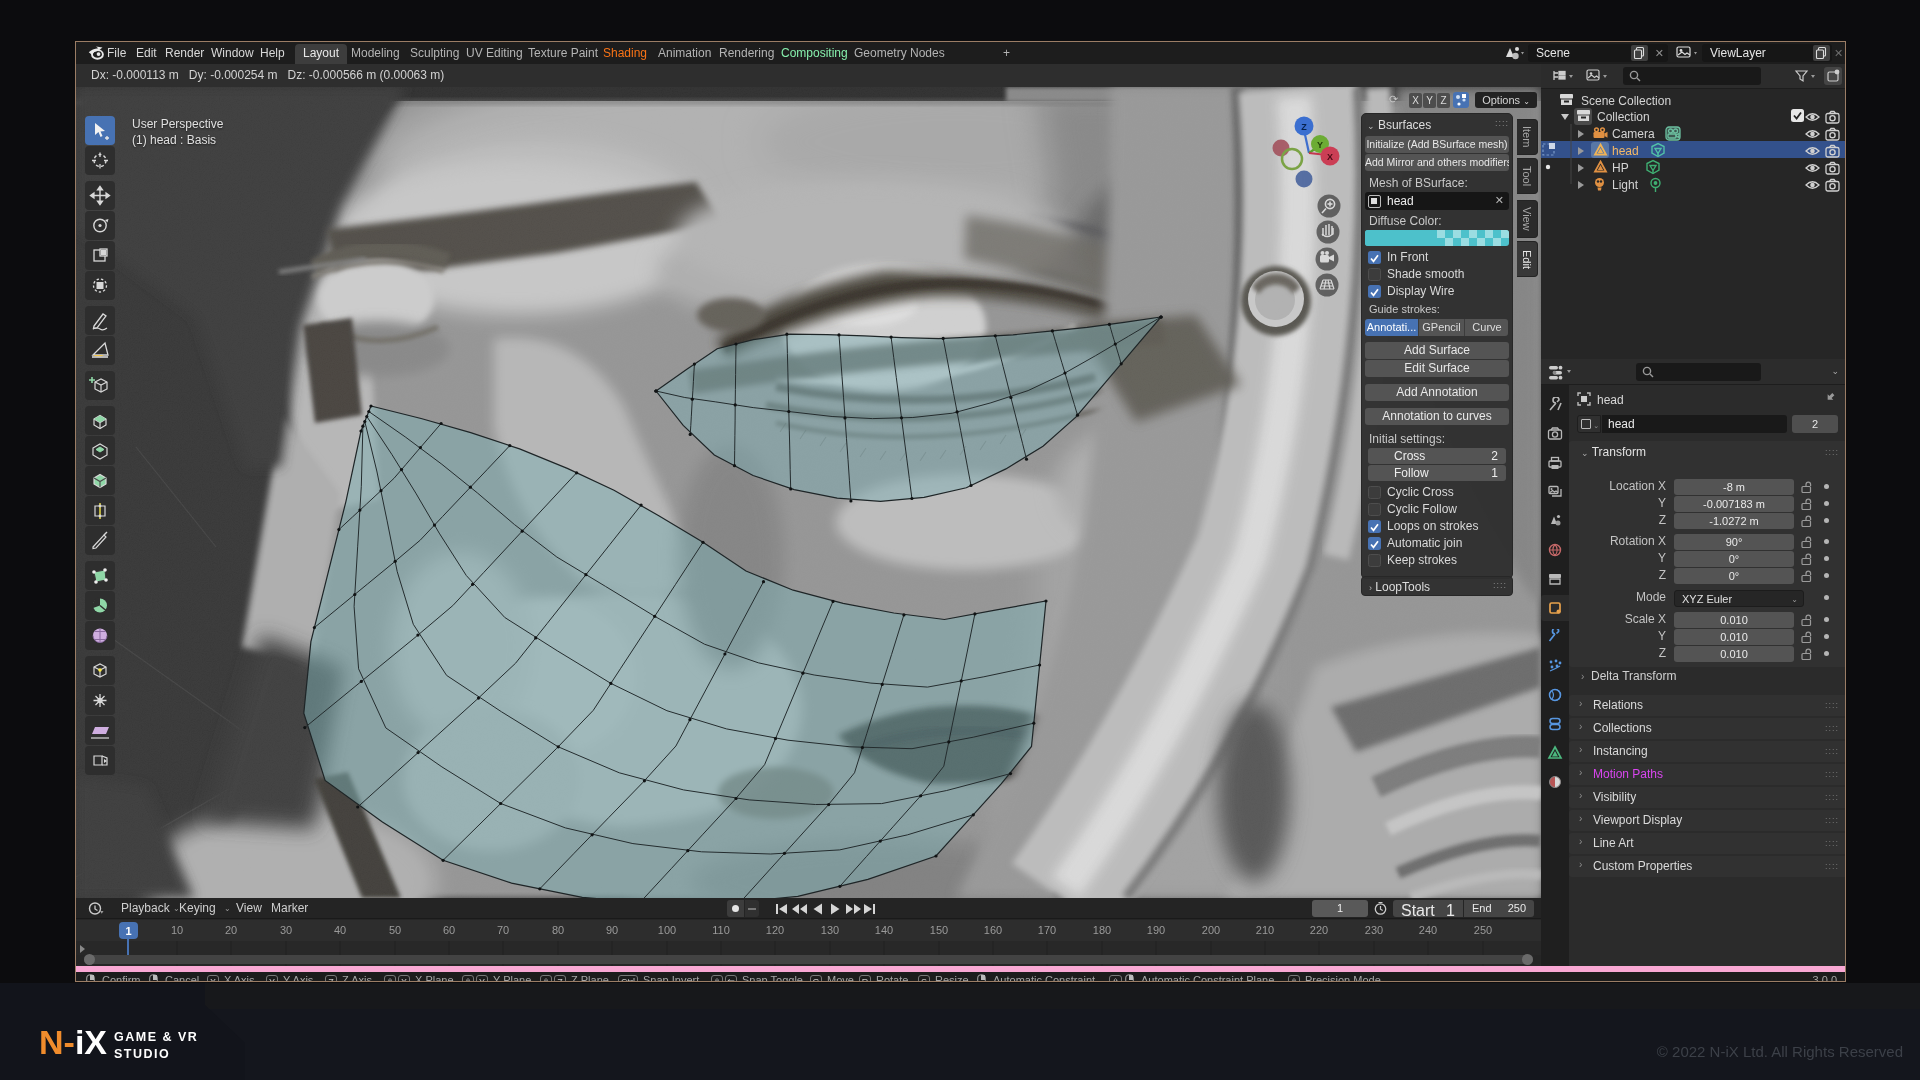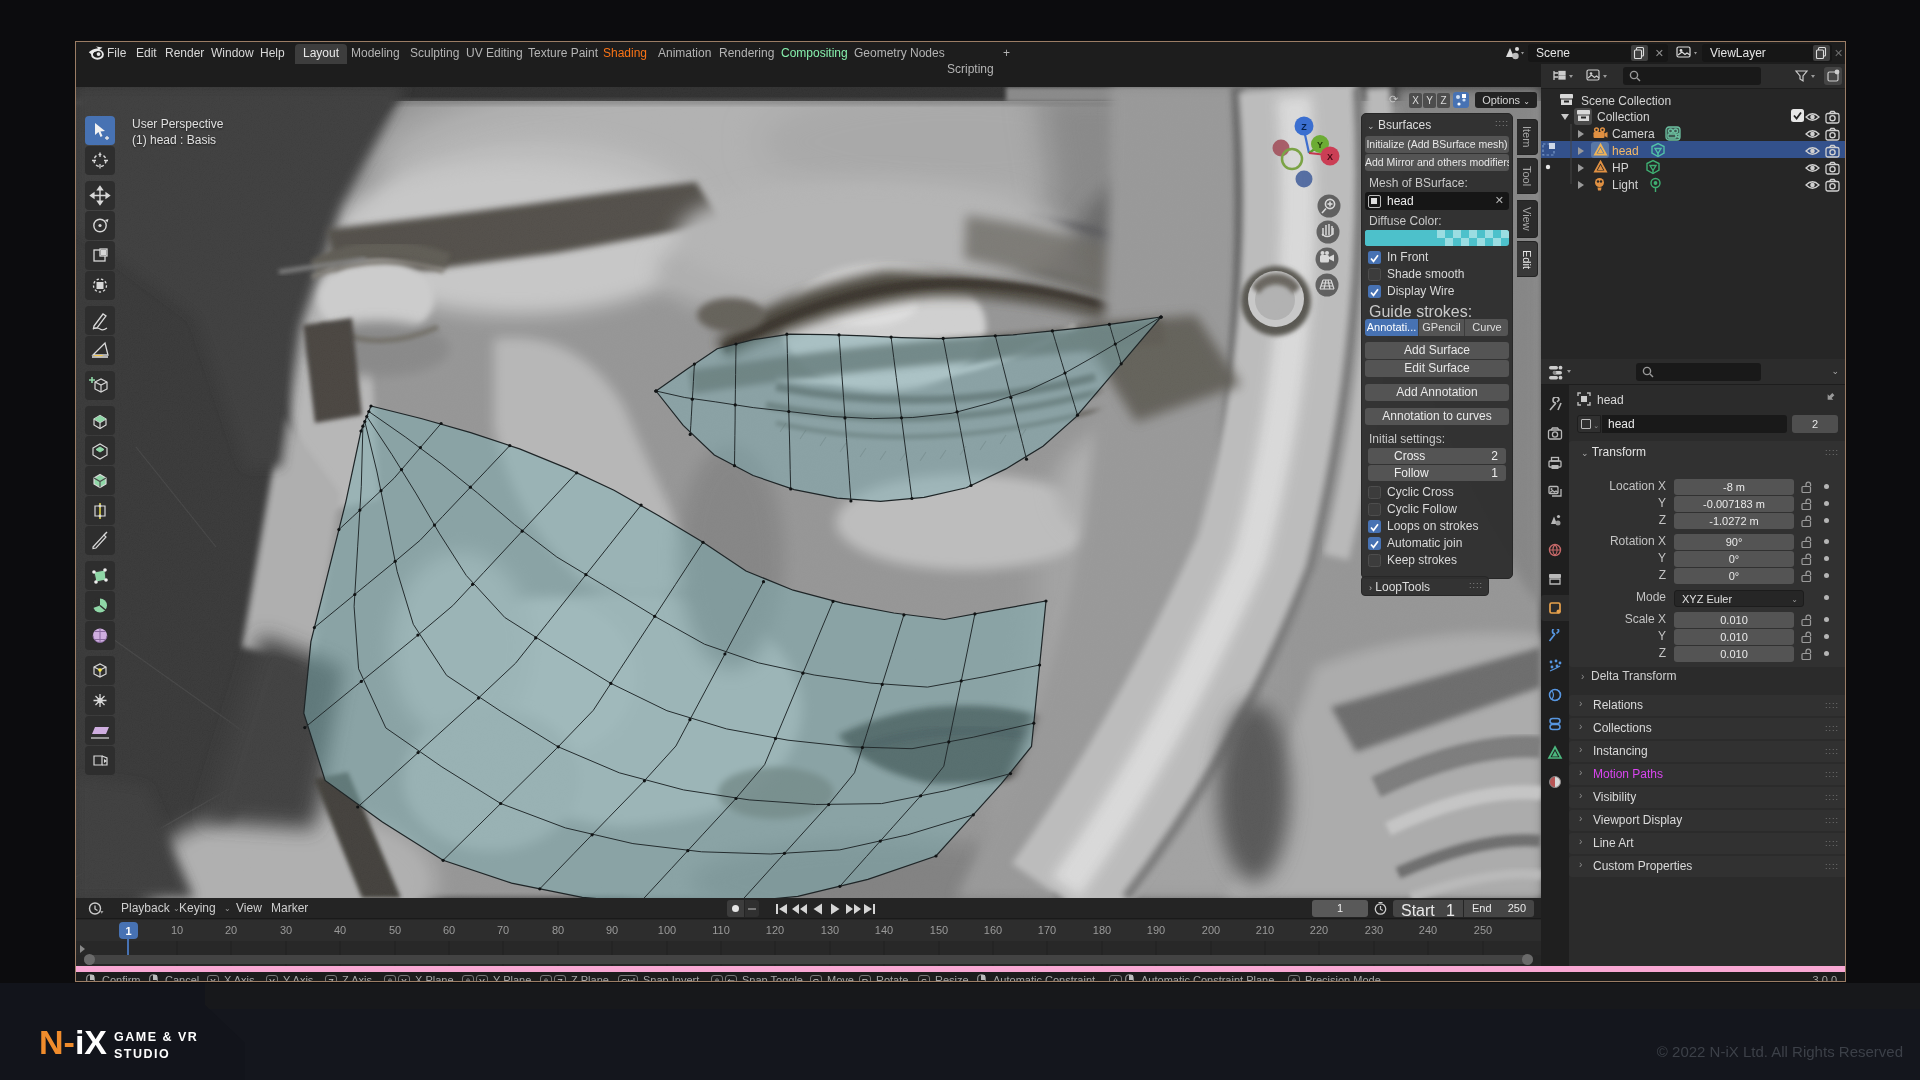--- a/index.html
+++ b/index.html
@@ -64,20 +64,23 @@
       <div class="abs" style="left:1626px;top:2px;width:130px;height:18px;background:#161616;border-radius:3px">
         <span class="t12" style="color:#e5e5e5;position:absolute;left:8px;top:2px">ViewLayer</span>
         <span class="abs" style="right:2px;top:1px;width:17px;height:16px;background:#3f3f3f;border-radius:2px"><svg width="17" height="16" viewBox="0 0 17 16">
             <g fill="none" stroke="#ddd" stroke-width="1.1">
               <rect x="5.5" y="2.5" width="7" height="8.5" rx="1"></rect>
               <rect x="3.5" y="5" width="7" height="8.5" rx="1" fill="#3f3f3f"></rect>
             </g>
           </svg></span>
       </div>
       <span class="abs" style="left:1758px;top:5px;color:#6e6e6e;font-size:11px">✕</span>
+    </div>
+    <div class="abs" style="left:0;top:22px;width:1465px;height:23px;background:#2e2e2e">
+      <span class="t12" style="position:absolute;left:15px;top:4px;color:#d2d2d2">Dx: -0.000113 m&nbsp;&nbsp; Dy: -0.000254 m&nbsp;&nbsp; Dz: -0.000566 m (0.00063 m)</span>
     </div>
     <div class="abs" style="left:0;top:45px;width:1465px;height:811px;background:#3a3a3a">
       <svg class="abs" style="left:0;top:0" width="1465" height="811" viewBox="0 0 1465 811">
         <defs>
  <filter id="b3" x="-30%" y="-30%" width="160%" height="160%">
             <feGaussianBlur stdDeviation="3"></feGaussianBlur>
           </filter>
  <filter id="b6" x="-30%" y="-30%" width="160%" height="160%">
             <feGaussianBlur stdDeviation="6"></feGaussianBlur>
           </filter>
@@ -521,21 +524,21 @@
       <div class="abs" style="left:1292px;top:180px;height:15px">
         <span class="abs" style="left:0;top:1px;width:13px;height:13px;background:#3c3c3c;border:1px solid #4e4e4e;border-radius:2.5px"></span>
         <span class="abs" style="left:19px;top:0;font-size:12px;color:#d9d9d9;white-space:nowrap">Shade smooth</span>
       </div>
       <div class="abs" style="left:1292px;top:197px;height:15px">
         <span class="abs" style="left:0;top:1px;width:13px;height:13px;background:#4772b3;border-radius:2.5px"><svg width="13" height="13" viewBox="0 0 13 13">
             <path d="M3,6.5 l2.5,2.8 4.5,-6" stroke="#fff" stroke-width="1.7" fill="none"></path>
           </svg></span>
         <span class="abs" style="left:19px;top:0;font-size:12px;color:#d9d9d9;white-space:nowrap">Display Wire</span>
       </div>
-      <div class="abs" style="left:1293px;top:216px;font-size:16px;color:#c9c9c9">Guide strokes:</div>
+      <div class="abs" style="left:1293px;top:216px;font-size:11px;color:#c9c9c9">Guide strokes:</div>
       <div class="abs" style="left:1289px;top:232px;width:143px;height:17px;background:#3c3c3c;border-radius:3px;overflow:hidden">
         <span class="abs" style="left:0;top:0;width:53px;height:17px;background:#4772b3;color:#fff;font-size:11px;text-align:center;line-height:17px">Annotati...</span>
         <span class="abs" style="left:54px;top:0;width:45px;height:17px;background:#545454;color:#ddd;font-size:11px;text-align:center;line-height:17px">GPencil</span>
         <span class="abs" style="left:100px;top:0;width:44px;height:17px;background:#545454;color:#ddd;font-size:11px;text-align:center;line-height:17px">Curve</span>
       </div>
       <div class="abs" style="left:1289px;top:255px;width:144px;height:17px;background:#545454;border-radius:3px;color:#e8e8e8;font-size:12px;text-align:center;line-height:17px;white-space:nowrap;overflow:hidden">Add Surface</div>
       <div class="abs" style="left:1289px;top:273px;width:144px;height:17px;background:#545454;border-radius:3px;color:#e8e8e8;font-size:12px;text-align:center;line-height:17px;white-space:nowrap;overflow:hidden">Edit Surface</div>
       <div class="abs" style="left:1289px;top:297px;width:144px;height:17px;background:#545454;border-radius:3px;color:#e8e8e8;font-size:12px;text-align:center;line-height:17px;white-space:nowrap;overflow:hidden">Add Annotation</div>
       <div class="abs" style="left:1289px;top:321px;width:144px;height:17px;background:#545454;border-radius:3px;color:#e8e8e8;font-size:12px;text-align:center;line-height:17px;white-space:nowrap;overflow:hidden">Annotation to curves</div>
       <div class="abs" style="left:1293px;top:345px;font-size:12px;color:#c9c9c9">Initial settings:</div>
@@ -564,21 +567,21 @@
       <div class="abs" style="left:1292px;top:449px;height:15px">
         <span class="abs" style="left:0;top:1px;width:13px;height:13px;background:#4772b3;border-radius:2.5px"><svg width="13" height="13" viewBox="0 0 13 13">
             <path d="M3,6.5 l2.5,2.8 4.5,-6" stroke="#fff" stroke-width="1.7" fill="none"></path>
           </svg></span>
         <span class="abs" style="left:19px;top:0;font-size:12px;color:#d9d9d9;white-space:nowrap">Automatic join</span>
       </div>
       <div class="abs" style="left:1292px;top:466px;height:15px">
         <span class="abs" style="left:0;top:1px;width:13px;height:13px;background:#3c3c3c;border:1px solid #4e4e4e;border-radius:2.5px"></span>
         <span class="abs" style="left:19px;top:0;font-size:12px;color:#d9d9d9;white-space:nowrap">Keep strokes</span>
       </div>
-      <div class="abs" style="left:1285px;top:489px;width:128px;height:20px;background:rgba(47,47,47,0.96);border-radius:4px;border:1px solid #272727">
+      <div class="abs" style="left:1285px;top:489px;width:152px;height:20px;background:rgba(47,47,47,0.96);border-radius:4px;border:1px solid #272727">
         <span class="abs" style="left:7px;top:3px;color:#dedede;font-size:12px"><span style="font-size:9px;color:#bbb">›</span> LoopTools</span>
         <span class="abs" style="right:5px;top:3px;color:#8a8a8a;font-size:9px;letter-spacing:1px">::::</span>
       </div>
       <div class="abs" style="left:1441px;top:32px;width:21px;height:36px;background:#2b2b2b;border-radius:0 4px 4px 0;border:1px solid #242424;border-left:none;writing-mode:vertical-lr;text-align:center;font-size:11px;color:#a8a8a8;line-height:19px">Item</div>
       <div class="abs" style="left:1441px;top:71px;width:21px;height:36px;background:#2b2b2b;border-radius:0 4px 4px 0;border:1px solid #242424;border-left:none;writing-mode:vertical-lr;text-align:center;font-size:11px;color:#a8a8a8;line-height:19px">Tool</div>
       <div class="abs" style="left:1441px;top:113px;width:21px;height:38px;background:#2b2b2b;border-radius:0 4px 4px 0;border:1px solid #242424;border-left:none;writing-mode:vertical-lr;text-align:center;font-size:11px;color:#a8a8a8;line-height:19px">View</div>
       <div class="abs" style="left:1441px;top:154px;width:21px;height:36px;background:#383838;border-radius:0 4px 4px 0;border:1px solid #242424;border-left:none;writing-mode:vertical-lr;text-align:center;font-size:11px;color:#e8e8e8;line-height:19px">Edit</div>
     </div>
     <div class="abs" style="left:0;top:856px;width:1465px;height:68px;background:#262626">
       <div class="abs" style="left:0;top:0;width:1465px;height:21px;background:#242424;border-bottom:1px solid #1a1a1a">

